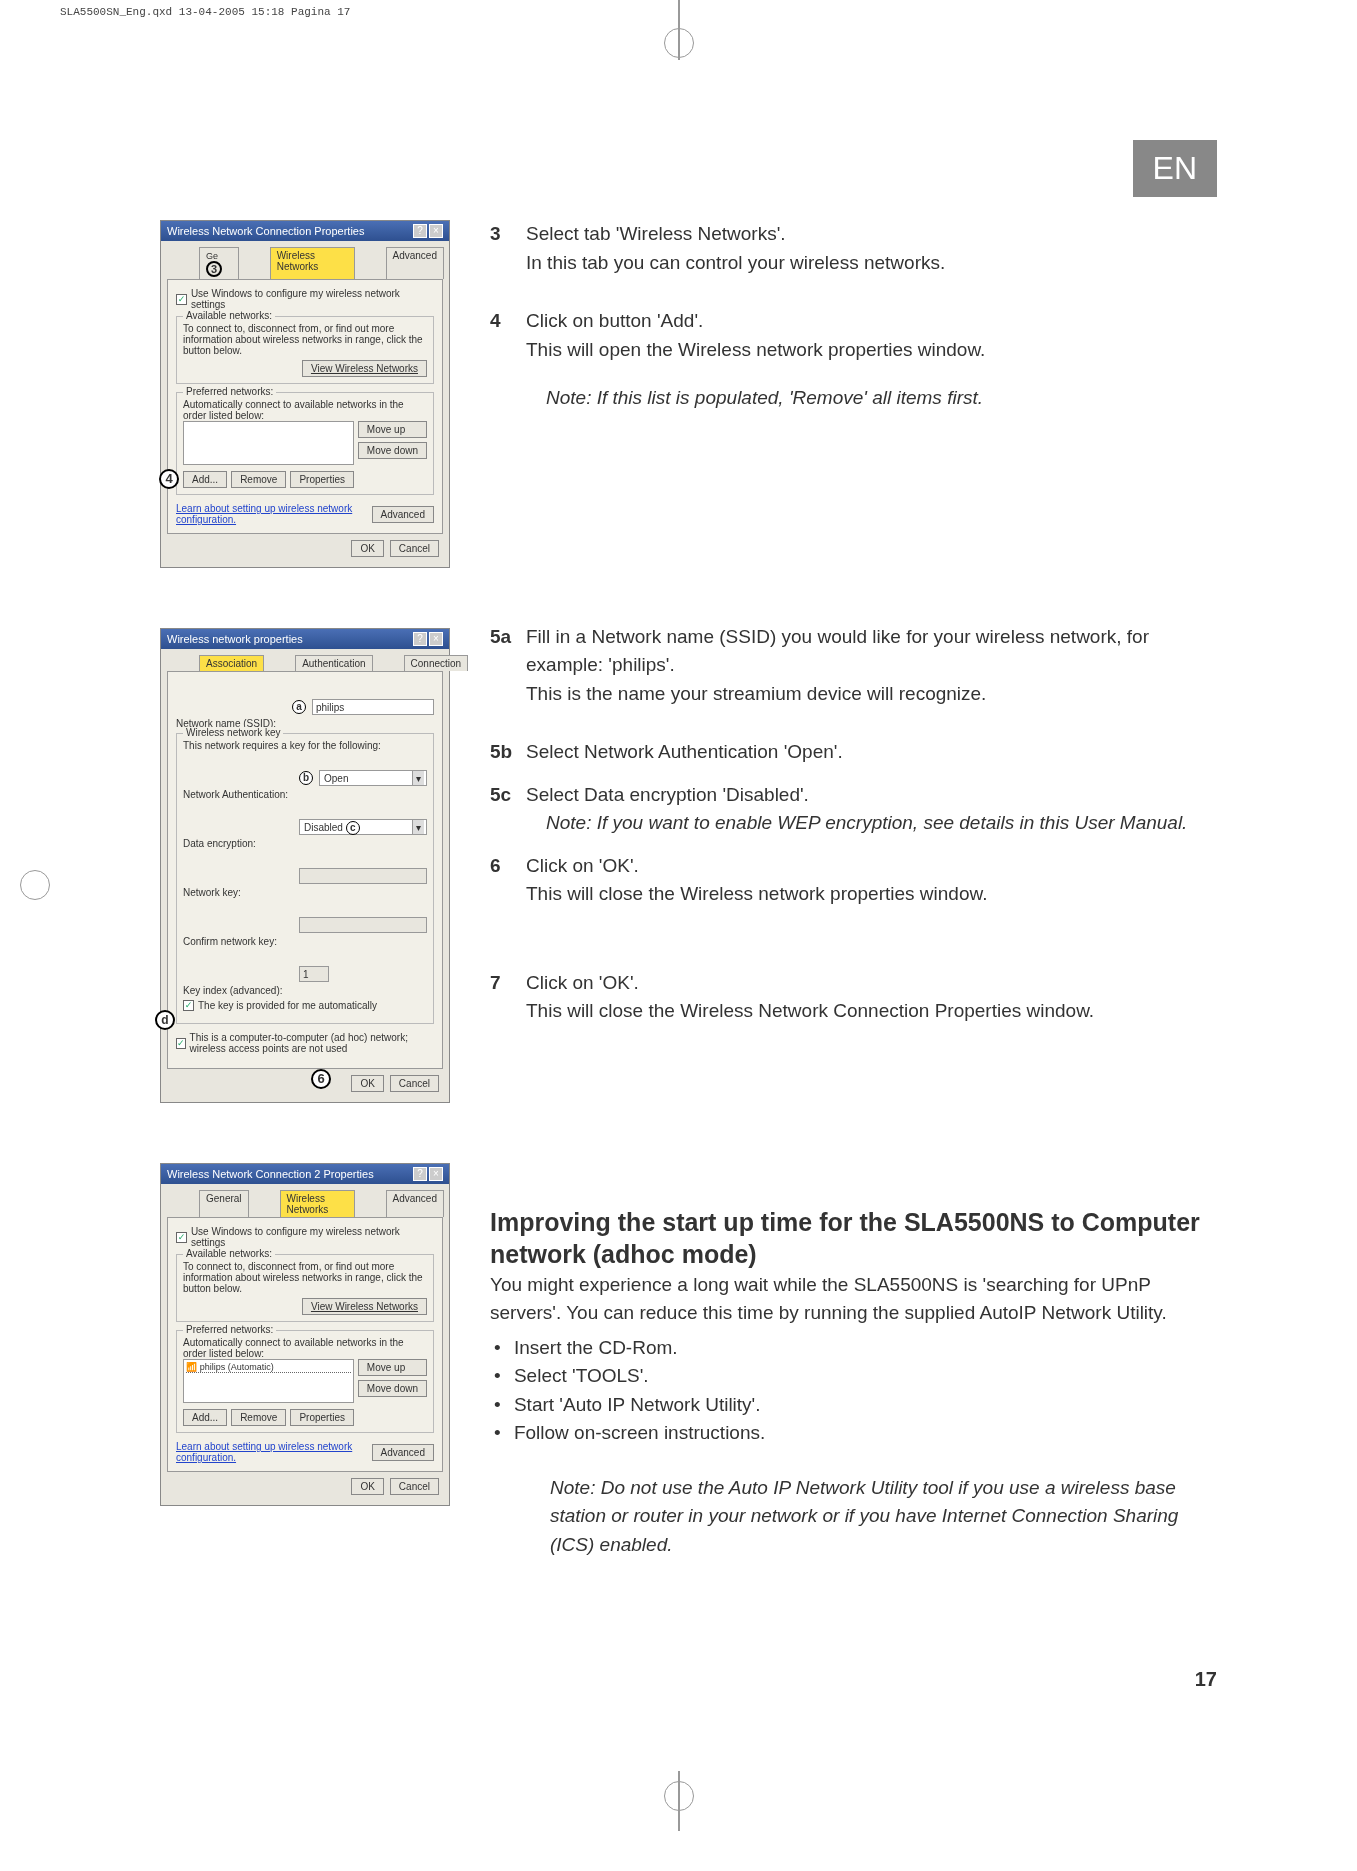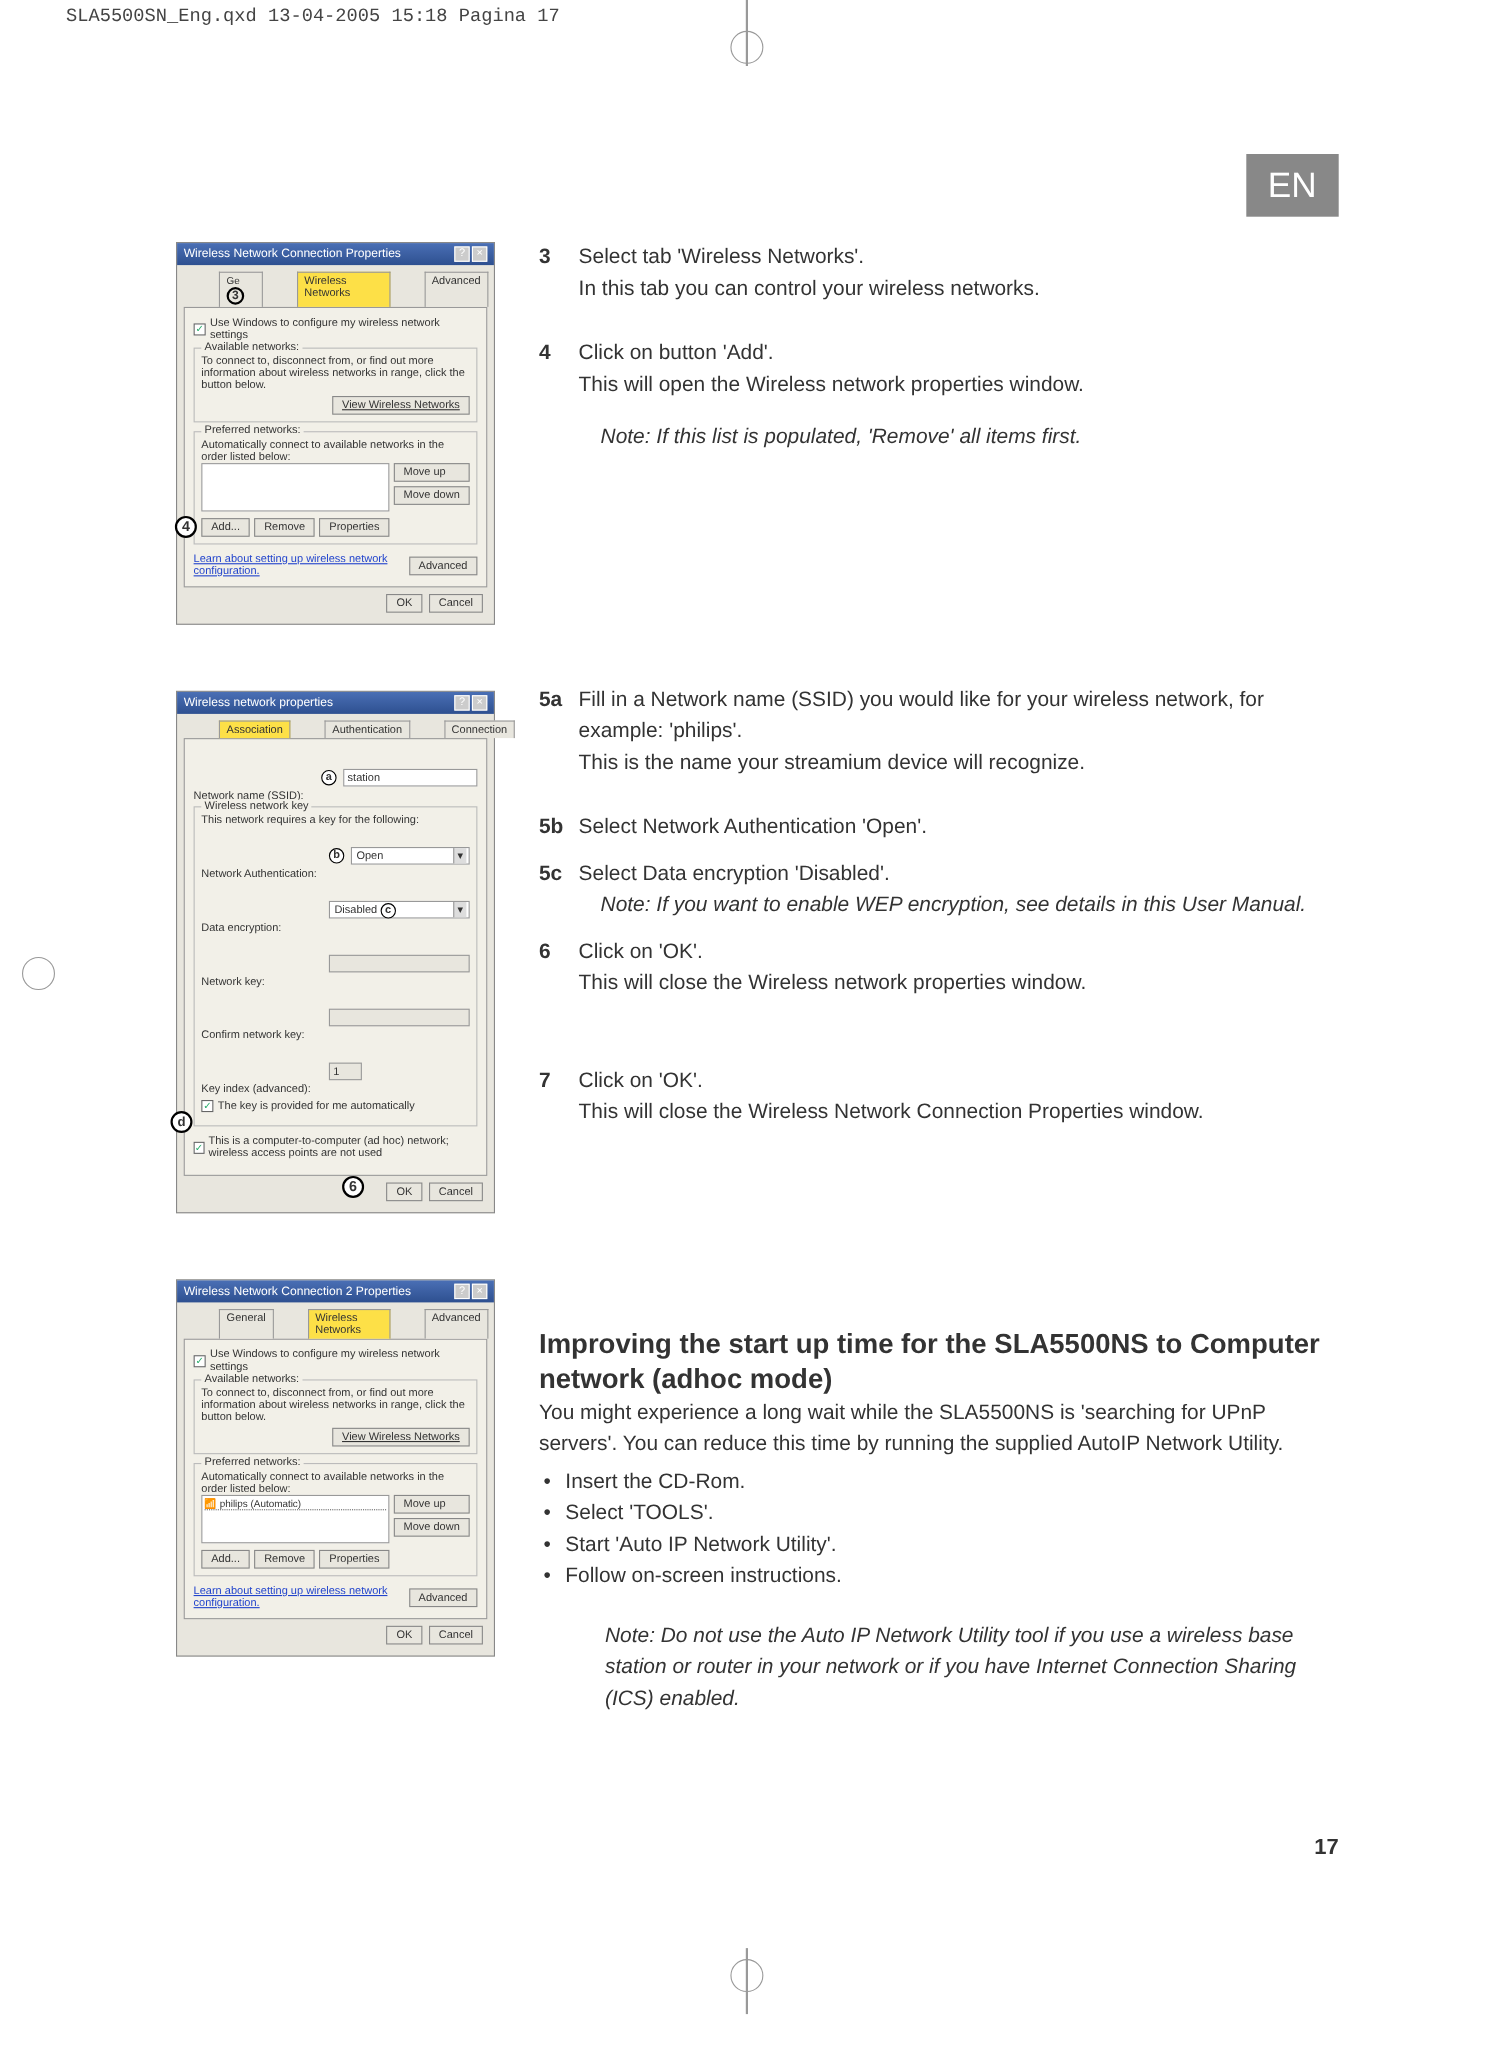--- a/index.html
+++ b/index.html
@@ -12,21 +12,21 @@
   }
   .page {
     width: 1357px;
     height: 1871px;
     position: relative;
     padding: 0;
   }
   .header-strip {
     position: absolute;
     top: 0; left: 60px;
-    font-size: 17px;
+    font-size: 11px;
     color: #444;
     font-family: "Courier New", monospace;
     padding: 6px 0;
   }
   .crop-mark-top {
     position: absolute;
     top: 0; left: 50%;
     transform: translateX(-50%);
     width: 2px; height: 60px;
     background: #999;
@@ -391,21 +391,21 @@
       </div>
       <div class="tabs">
         <div class="tab active">Association</div>
         <div class="tab">Authentication</div>
         <div class="tab">Connection</div>
       </div>
       <div class="dialog-body" style="position:relative;">
         <div class="form-row">
           <label>Network name (SSID):</label>
           <span class="small-callout">a</span>
-          <span class="input">station</span>
+          <span class="input">philips</span>
         </div>
         <div class="group">
           <div class="group-title">Wireless network key</div>
           <div>This network requires a key for the following:</div>
           <div class="form-row">
             <label>Network Authentication:</label>
             <span class="small-callout">b</span>
             <span class="select">
                   <span>Open</span>
                   <span class="arrow">▾</span>

